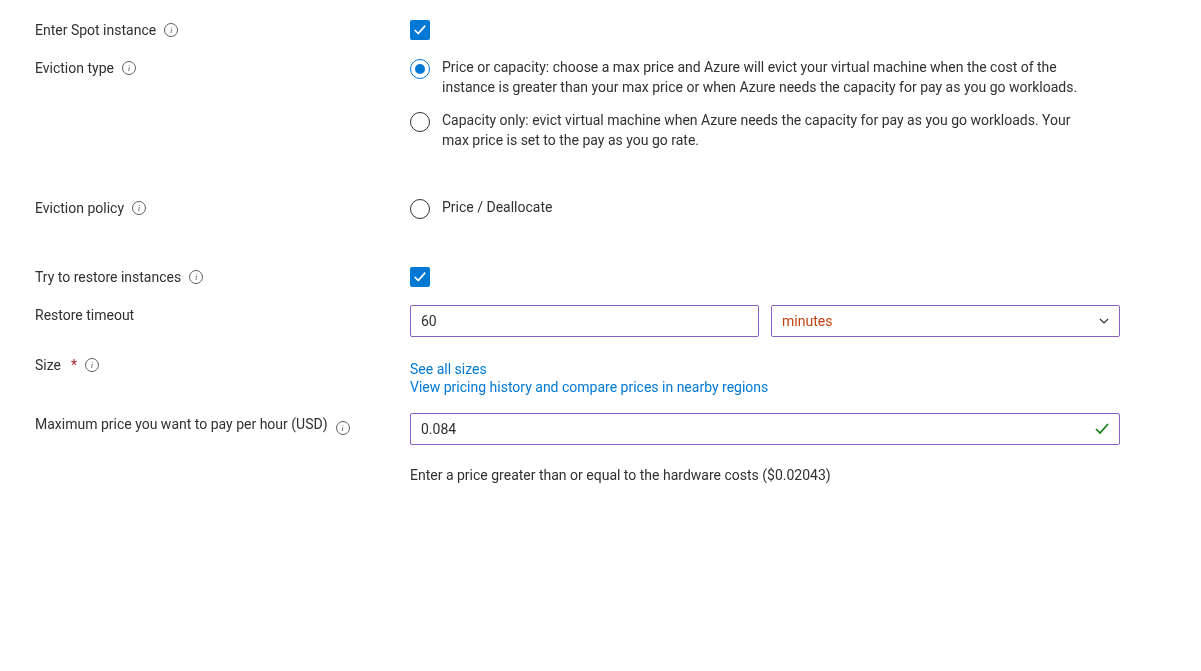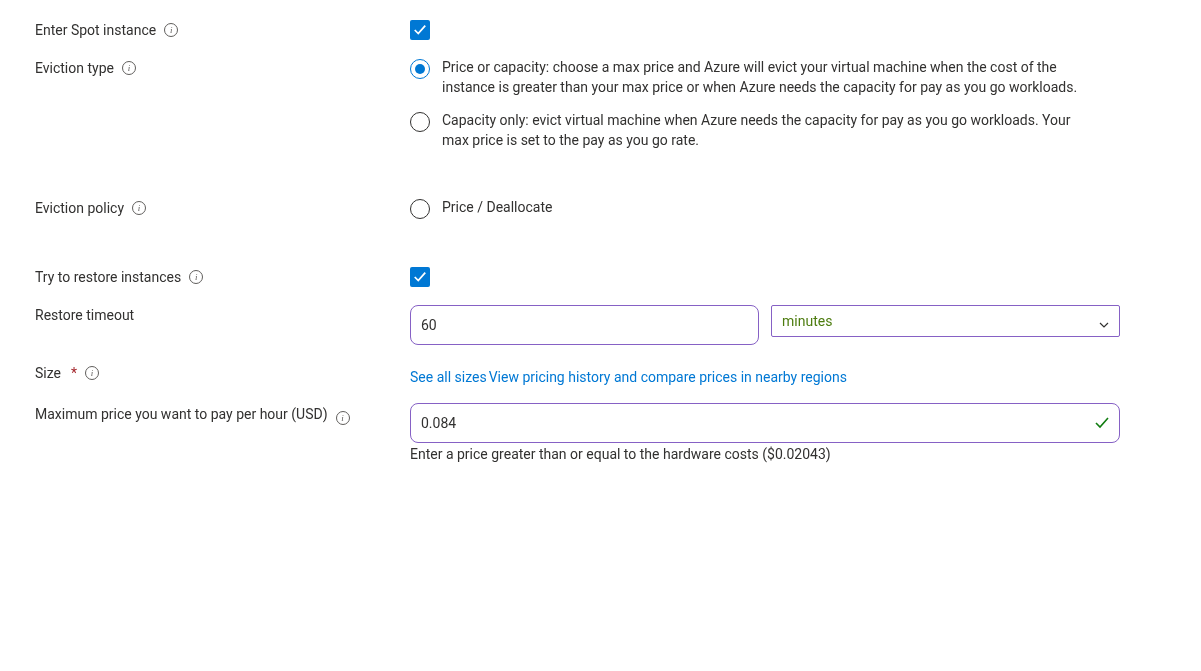--- a/index.html
+++ b/index.html
@@ -86,44 +86,44 @@
       font-size: 14px;
       line-height: 1.4;
       color: #323130;
       max-width: 640px;
     }
     .input-row {
       display: flex;
       gap: 12px;
     }
     .text-input {
-      height: 40px;
+      height: 32px;
       border: 1px solid #8a8886;
-      border-radius: 8px;
+      border-radius: 2px;
       padding: 0 10px;
       font-size: 14px;
       font-family: inherit;
       color: #323130;
       background: #fff;
       width: 100%;
     }
     .text-input.purple { border-color: #8661c5; }
     .select-wrap {
       position: relative;
       flex: 1;
     }
     .select-wrap.half { flex: 0 0 calc(50% - 6px); }
     .select {
       height: 32px;
       border: 1px solid #8a8886;
       border-radius: 2px;
       padding: 0 28px 0 10px;
       font-size: 14px;
       font-family: inherit;
-      color: #4d7c0f;
+      color: #c2410c;
       background: #fff;
       width: 100%;
       appearance: none;
       cursor: pointer;
     }
     .select.purple { border-color: #8661c5; }
     .chevron {
       position: absolute;
       right: 10px;
       top: 50%;
@@ -132,39 +132,39 @@
       width: 12px;
       height: 12px;
     }
     .link {
       color: #0078d4;
       font-size: 14px;
       text-decoration: none;
       cursor: pointer;
       display: inline-block;
     }
-    .link-stack { margin-top: 6px; display: flex; flex-direction: row; gap: 2px; align-items: flex-start; }
+    .link-stack { margin-top: 6px; display: flex; flex-direction: column; gap: 2px; align-items: flex-start; }
     .req { color: #a4262c; margin-left: 2px; }
     .input-with-icon {
       position: relative;
     }
     .input-with-icon .text-input { }
     .valid-icon {
       position: absolute;
       right: 10px;
       top: 50%;
       transform: translateY(-50%);
       width: 16px;
       height: 16px;
       color: #107c10;
     }
     .helper-text {
       font-size: 14px;
       color: #323130;
-      margin-top: 3px;
+      margin-top: 22px;
     }
     .spacer-lg { height: 30px; }
   </style>
 </head>
 <body>
 
 <div class="form-row">
   <div class="label-col">
     <span>Enter Spot instance</span>
     <span class="info-icon">i</span>

